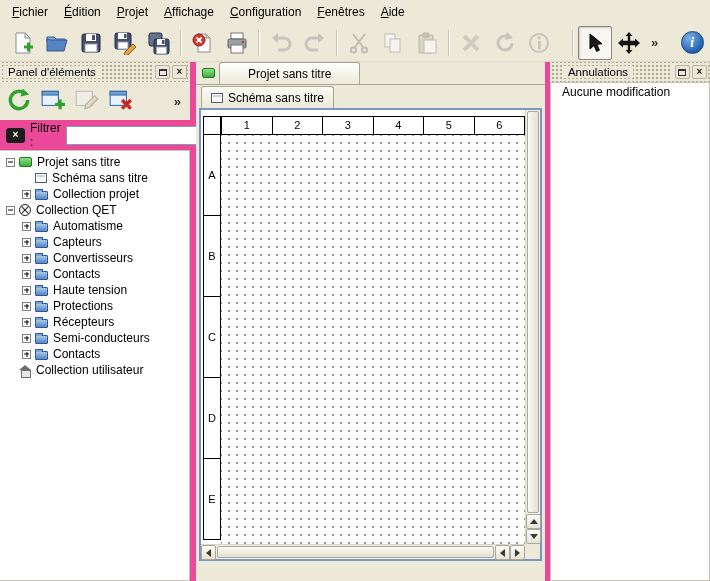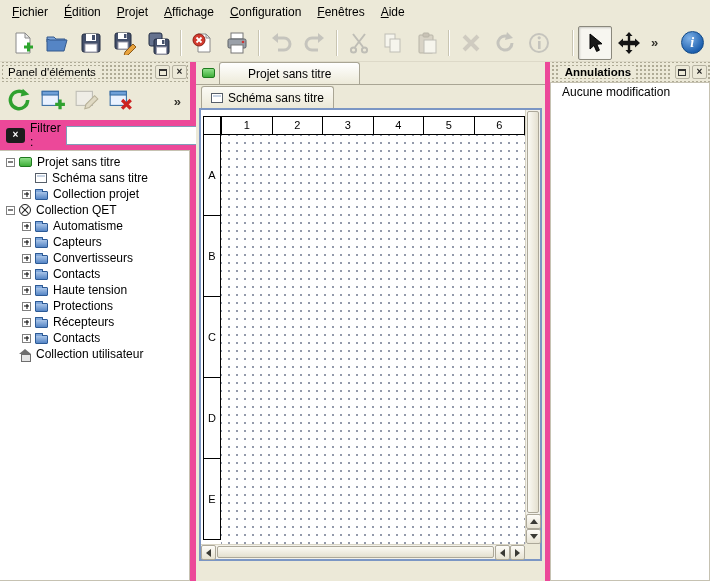--- a/index.html
+++ b/index.html
@@ -221,21 +221,21 @@
     background:linear-gradient(#fdfcf8,#e7e3d3); border:1px solid #aca899; border-radius:2px;
   }
   .scorner { position:absolute; right:0; bottom:0; width:15px; height:15px; background:#ece9d8; }
   .tri-up    { width:0; height:0; border-left:4px solid transparent; border-right:4px solid transparent; border-bottom:5px solid #3a3a35; }
   .tri-down  { width:0; height:0; border-left:4px solid transparent; border-right:4px solid transparent; border-top:5px solid #3a3a35; }
   .tri-left  { width:0; height:0; border-top:4px solid transparent; border-bottom:4px solid transparent; border-right:5px solid #3a3a35; }
   .tri-right { width:0; height:0; border-top:4px solid transparent; border-bottom:4px solid transparent; border-left:5px solid #3a3a35; }
 
   
   .dock-right { position:absolute; left:550px; top:62px; width:160px; height:519px; }
-  .dock-right .dlabel { margin-left:auto;font-weight:bold; }
+  .dock-right .dlabel { margin-left:auto; }
   .undo-list {
     position:absolute; left:0; top:20px; right:0; bottom:0;
     background:#fff; border:1px solid #c6c2b2; padding:2px 11px;
   }
 </style>
 </head>
 <body>
 
 <div class="app">
 
@@ -506,20 +506,25 @@
       </div>
       <div class="trow d1">
         <span class="exp plus"></span>
         <span class="ti ti-folder"></span>
         <span class="tlabel">Protections</span>
       </div>
       <div class="trow d1">
         <span class="exp plus"></span>
         <span class="ti ti-folder"></span>
         <span class="tlabel">Récepteurs</span>
+      </div>
+      <div class="trow d1">
+        <span class="exp plus"></span>
+        <span class="ti ti-folder"></span>
+        <span class="tlabel">Semi-conducteurs</span>
       </div>
       <div class="trow d1">
         <span class="exp plus"></span>
         <span class="ti ti-folder"></span>
         <span class="tlabel">Contacts</span>
       </div>
       <div class="trow d0">
         <span class="tspacer"></span>
         <span class="ti ti-home"></span>
         <span class="tlabel">Collection utilisateur</span>

